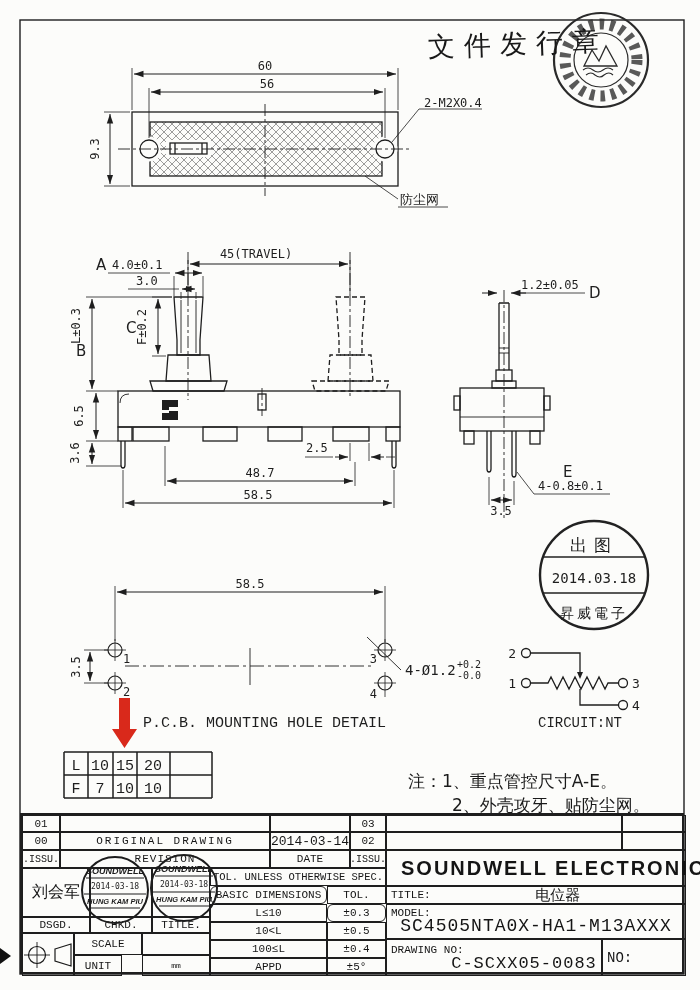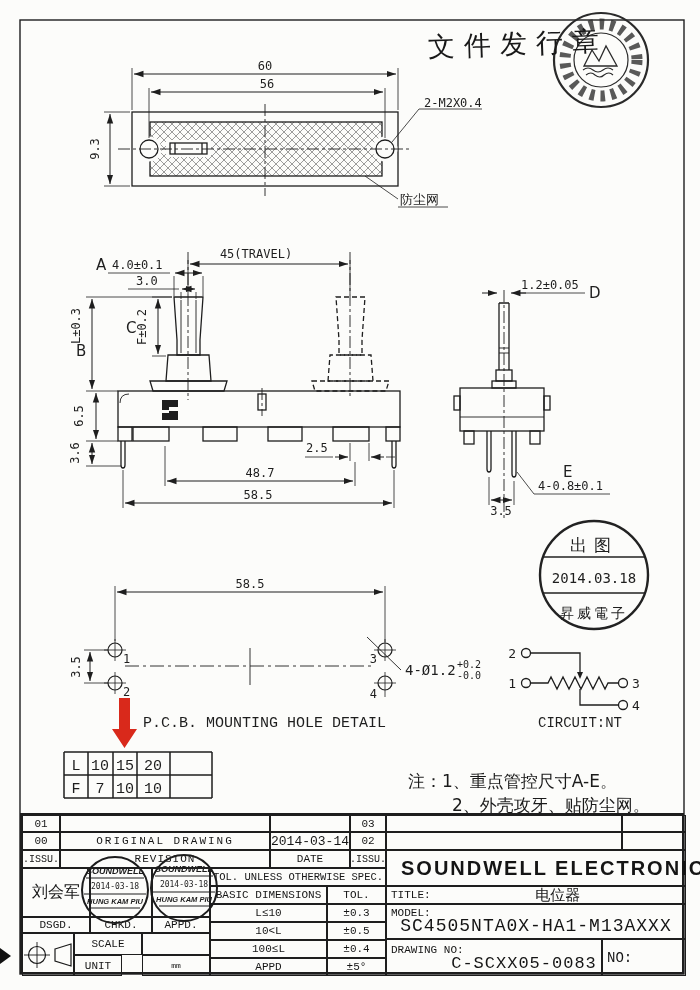--- a/index.html
+++ b/index.html
@@ -324,39 +324,39 @@
     <span style="position:absolute;left:4px;top:4px;">DRAWING NO:</span>
     <span id="drawingvalue" style="margin-top:12px;margin-left:60px;">C-SCXX05-0083</span>
   </div>
   <div class="cell left" style="left:580px;top:124px;width:84px;height:37px;font-size:14px;">NO:</div>
 
   <div class="cell cjk" style="left:0;top:53px;width:68px;height:49px;font-size:16px;">刘会军</div>
   <div class="cell" style="left:68px;top:53px;width:62px;height:49px;"></div>
   <div class="cell" style="left:130px;top:53px;width:58px;height:49px;"></div>
   <div class="cell" style="left:0;top:102px;width:68px;height:16px;">DSGD.</div>
   <div class="cell" style="left:68px;top:102px;width:62px;height:16px;">CHKD.</div>
-  <div class="cell" style="left:130px;top:102px;width:58px;height:16px;">APPD.</div>
+  <div class="cell" style="left:130px;top:102px;width:58px;height:16px;">TITLE.</div>
 
   <div class="cell" style="left:0;top:118px;width:52px;height:43px;">
     <svg width="50" height="40" viewBox="0 0 50 40">
       <circle cx="14" cy="20" r="8.5" fill="none" stroke="#1a1a1a" stroke-width="1.2"></circle>
       <path d="M14,7 V33 M1,20 H27" stroke="#1a1a1a" stroke-width="0.9"></path>
       <polygon points="32,14 48,9 48,31 32,26" fill="none" stroke="#1a1a1a" stroke-width="1.2"></polygon>
     </svg>
   </div>
   <div class="cell" style="left:52px;top:118px;width:68px;height:22px;">SCALE</div>
   <div class="cell" style="left:120px;top:118px;width:68px;height:22px;"></div>
   <div class="cell" style="left:52px;top:140px;width:48px;height:21px;">UNIT</div>
   <div class="cell" style="left:120px;top:140px;width:68px;height:21px;font-size:8px;">mm</div>
 
   <div class="cell" style="left:188px;top:53px;width:176px;height:18px;font-size:10.5px;">TOL. UNLESS OTHERWISE SPEC.</div>
-  <div class="cell" style="left:188px;top:71px;width:117px;height:18px;">BASIC DIMENSIONS</div>
+  <div class="cell" style="left:188px;top:71px;width:117px;height:18px;border-radius:6px;">BASIC DIMENSIONS</div>
   <div class="cell" style="left:305px;top:71px;width:59px;height:18px;">TOL.</div>
   <div class="cell" style="left:188px;top:89px;width:117px;height:18px;">L≤10</div>
-  <div class="cell" style="left:305px;top:89px;width:59px;height:18px;">±0.3</div>
+  <div class="cell" style="left:305px;top:89px;width:59px;height:18px;border-radius:6px;">±0.3</div>
   <div class="cell" style="left:188px;top:107px;width:117px;height:18px;">10&lt;L</div>
   <div class="cell" style="left:305px;top:107px;width:59px;height:18px;">±0.5</div>
   <div class="cell" style="left:188px;top:125px;width:117px;height:18px;">100≤L</div>
   <div class="cell" style="left:305px;top:125px;width:59px;height:18px;">±0.4</div>
   <div class="cell" style="left:188px;top:143px;width:117px;height:18px;">APPD</div>
   <div class="cell" style="left:305px;top:143px;width:59px;height:18px;">±5°</div>
 </div>
 
 <svg class="abs" style="left:72px;top:852px;" width="160" height="80" viewBox="0 0 160 80">
   <g>

